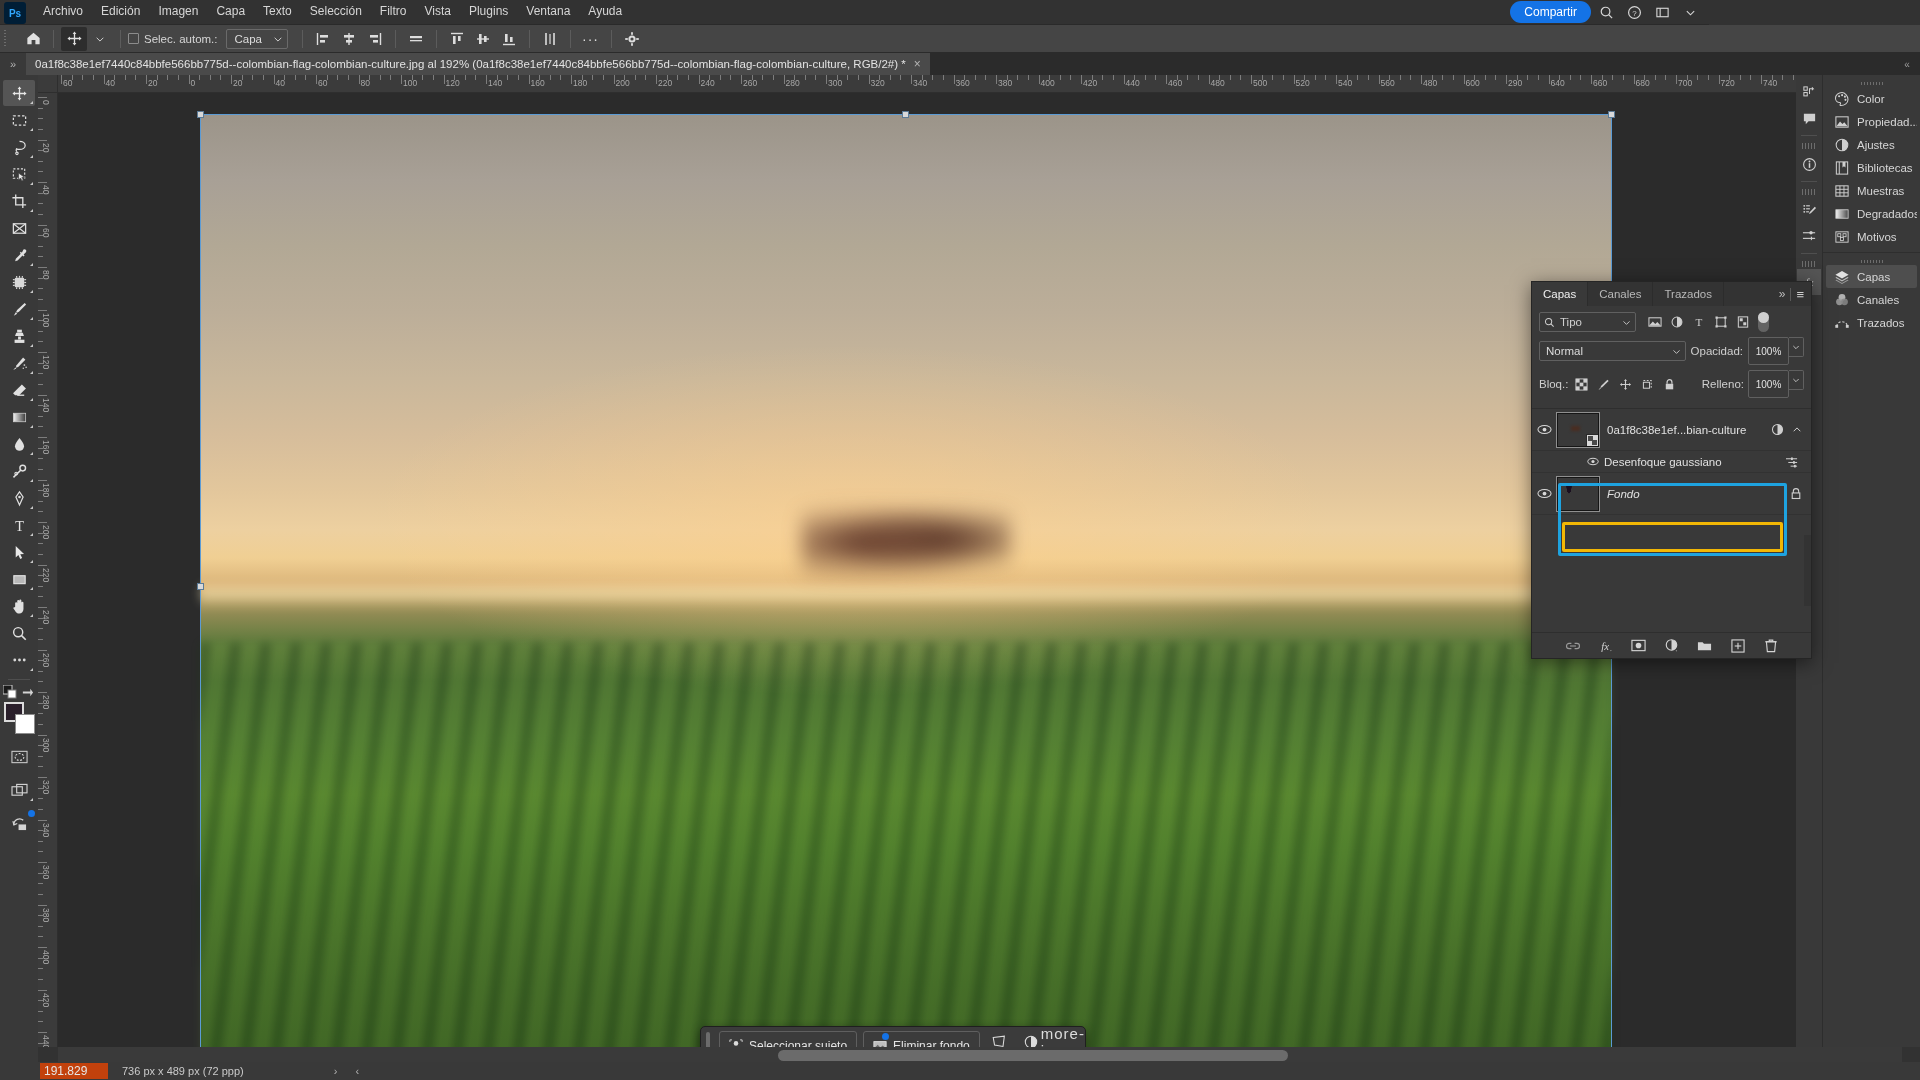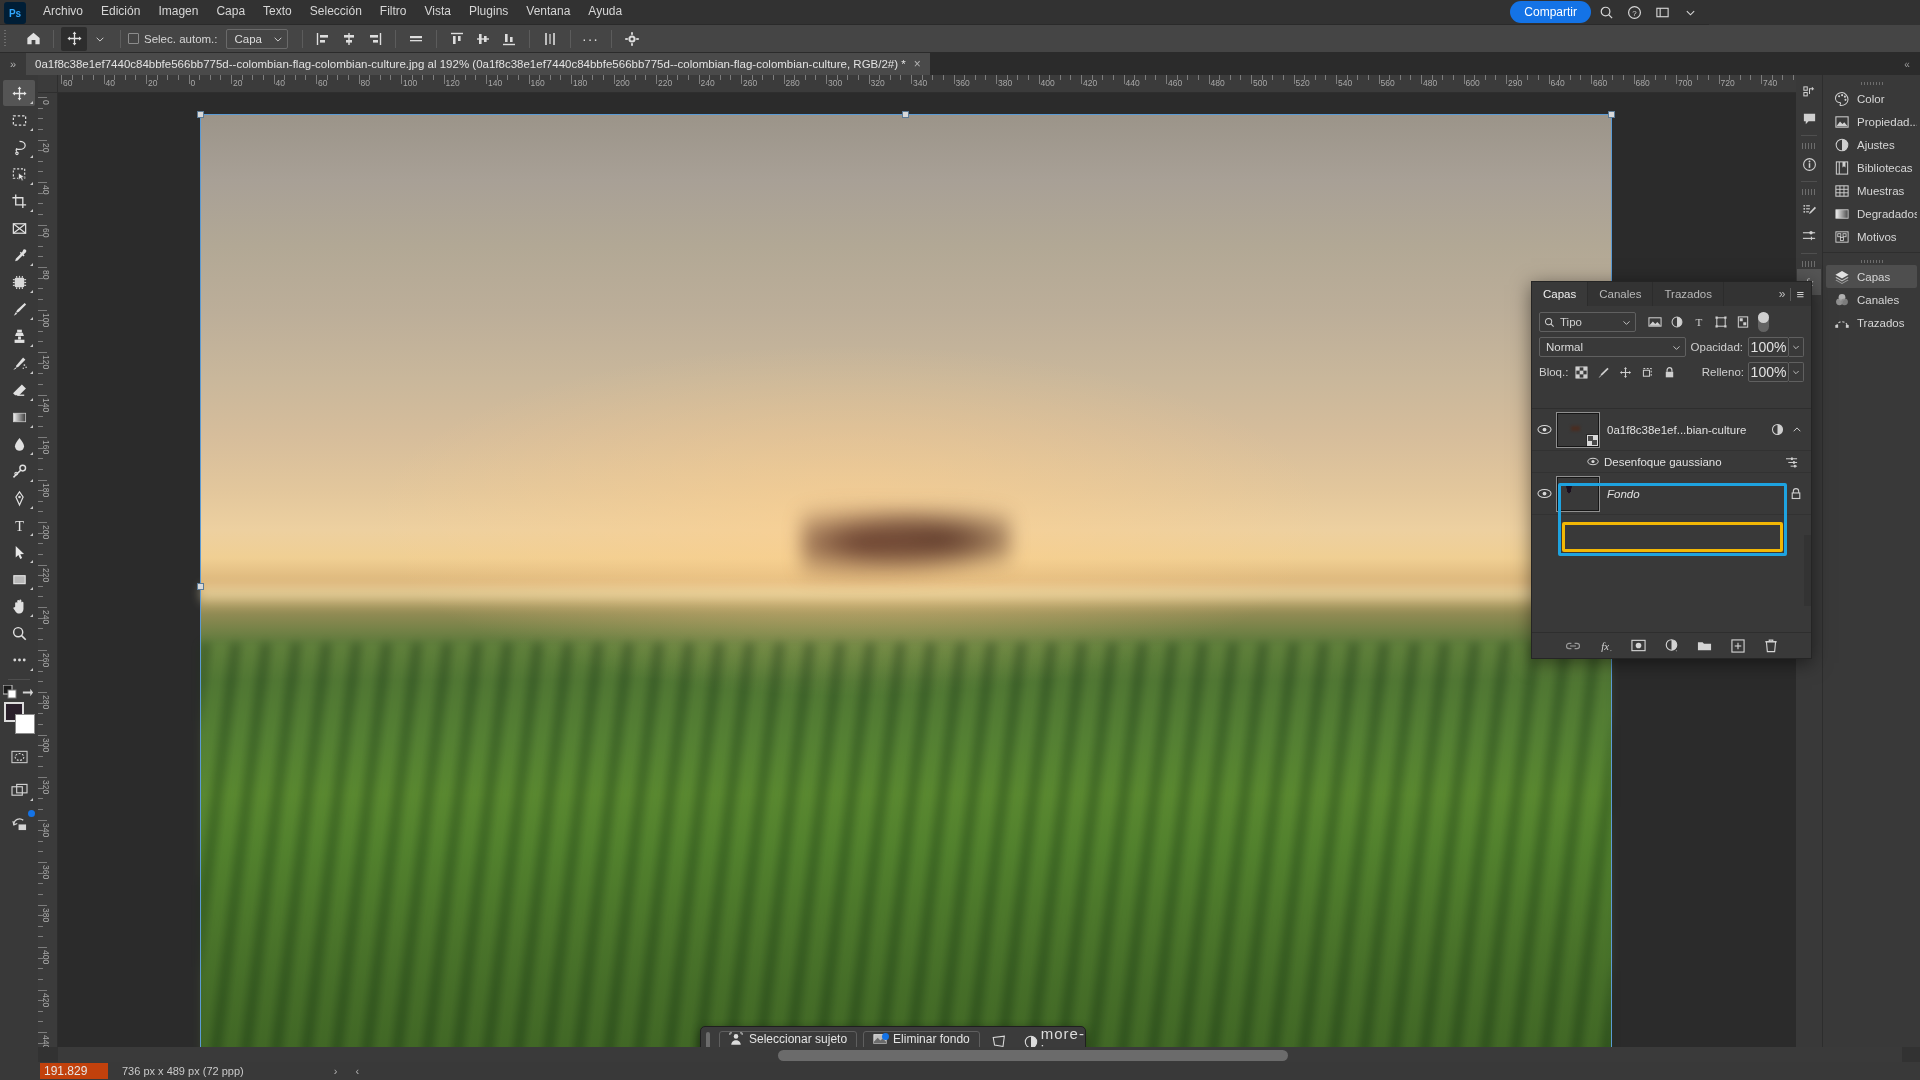--- a/index.html
+++ b/index.html
@@ -160,21 +160,21 @@
 
   
   .ctx-toolbar {
     position: absolute; left: 700px; top: 1026px; height: 32px;
     background: #3b3b3b; border: 1px solid #1f1f1f; border-radius: 5px;
     display: flex; align-items: center; gap: 6px; padding: 0 9px 0 5px;
     box-shadow: 0 3px 10px rgba(0,0,0,.45);
   }
   .ctx-grip { width: 4px; height: 20px; background: #6c6c6c; border-radius: 2px; margin-right: 3px; }
   .ctx-btn {
-    display: flex; align-items: flex-start; gap: 6px; height: 23px; padding: 0 9px;
+    display: flex; align-items: flex-end; gap: 6px; height: 23px; padding: 0 9px;
     border: 1px solid #5f5f5f; border-radius: 3px; font-size: 12px; color: #e4e4e4;
     background: #3b3b3b; cursor: default; position: relative;
   }
   .ctx-icon-only { width: 26px; height: 23px; display:flex; align-items:center; justify-content:center; cursor:default; }
   .blue-dot { position: absolute; left: 18px; top: 1px; width: 7px; height: 7px; border-radius: 50%; background: #1473e6; }
 
   
   .vscroll { position: absolute; right: 0; top: 93px; bottom: 33px; width: 18px; background: #3a3a3a; }
   .vscroll .thumb { position: absolute; right: 3px; top: 560px; width: 11px; height: 105px; background: #6b6b6b; border-radius: 6px; }
   .hscroll { position: absolute; left: 58px; right: 18px; bottom: 15px; height: 18px; background: #3a3a3a; }
@@ -243,22 +243,22 @@
   .toggle-pill:after { content:""; position:absolute; left:0; top:0; width:11px; height:11px; border-radius:50%; background:#cfcfcf; }
 
   .lp-blend { display: flex; align-items: center; gap: 5px; padding: 1px 7px 3px; }
   .blend-sel {
     flex: 1; height: 20px; background: #393939; border: 1px solid #606060; border-radius: 2px;
     display: flex; align-items: center; justify-content: space-between; padding: 0 4px 0 6px;
     font-size: 11.5px; color: #dcdcdc;
   }
   .sm-label { font-size: 11.5px; color: #cfcfcf; white-space: nowrap; }
   .num-field {
-    height: 20px; min-width: 41px; background: #393939; border: 1px solid #606060; border-radius: 2px;
-    display: flex; align-items: center; justify-content: center; font-size: 14px; color: #e2e2e2;
+    height: 28px; min-width: 41px; background: #393939; border: 1px solid #606060; border-radius: 2px;
+    display: flex; align-items: center; justify-content: center; font-size: 10px; color: #e2e2e2;
   }
   .num-arrow { width: 15px; height: 20px; border: 1px solid #606060; border-left: none; border-radius: 0 2px 2px 0; display: flex; align-items: center; justify-content: center; }
   .lp-lock { display: flex; align-items: center; gap: 4px; padding: 2px 7px 5px; }
   .lock-ic { width: 18px; height: 18px; display: flex; align-items: center; justify-content: center; cursor: default; }
 
   .lp-list { position: absolute; left: 0; right: 0; top: 126px; bottom: 26px; background: #393939; border-top: 1px solid #2e2e2e; }
   .layer-row {
     position: relative; display: flex; align-items: center; height: 42px;
     border-bottom: 1px solid #323232; padding-left: 0;
   }

